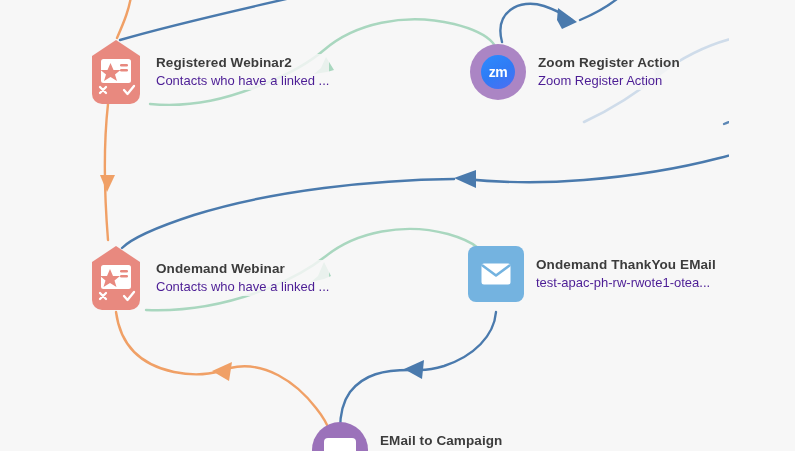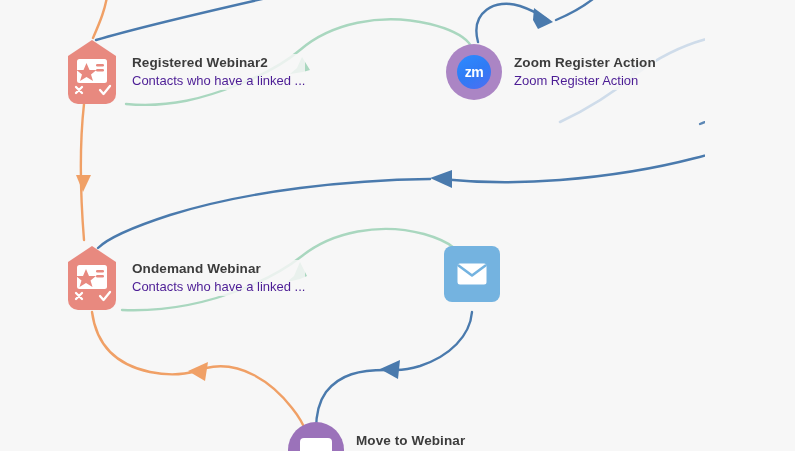--- a/index.html
+++ b/index.html
@@ -9,20 +9,21 @@
   }
   body {
     font-family: "Liberation Sans", sans-serif;
   }
   #canvas {
     position: relative;
     width: 705px;
     height: 451px;
     background: #f7f7f7;
     overflow: hidden;
+    margin-left: 24px;
   }
   #edges {
     position: absolute;
     left: 0;
     top: 0;
     width: 795px;
     height: 451px;
     pointer-events: none;
   }
   .node {
@@ -225,25 +226,29 @@
     </div>
   </div>
 
   <div class="node" style="left:444px; top:246px;">
     <div class="node-icon icon-email">
       <svg width="30" height="22" viewBox="0 0 30 22" xmlns="http://www.w3.org/2000/svg">
         <rect x="0.5" y="0.5" width="29" height="21" rx="2.5" fill="#ffffff"></rect>
         <path d="M1.5 2.5 L15 12.5 L28.5 2.5" fill="none" stroke="#74b3e0" stroke-width="2.6" stroke-linecap="round" stroke-linejoin="round"></path>
       </svg>
     </div>
+    <div class="node-labels label-card">
+      <div class="node-title">Ondemand ThankYou EMail</div>
+      <div class="node-sub">test-apac-ph-rw-rwote1-otea...</div>
+    </div>
   </div>
 
   <div class="node" style="left:288px; top:422px;">
     <div class="node-icon icon-campaign">
       <div class="inner"></div>
     </div>
     <div class="node-labels label-card">
-      <div class="node-title">Move to Webinar</div>
+      <div class="node-title">EMail to Campaign</div>
       <div class="node-sub">TEST Multi-touch Drop-Selection</div>
     </div>
   </div>
 
 </div>
 
 </body></html>

